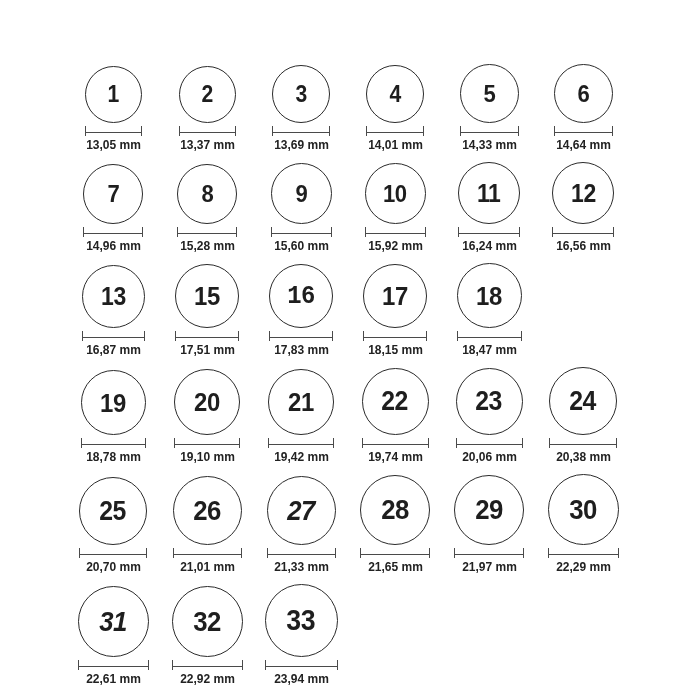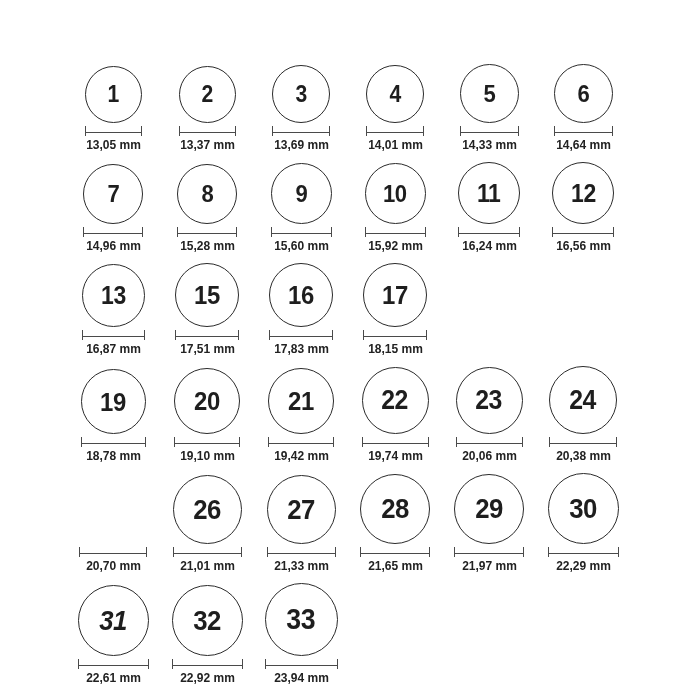--- a/index.html
+++ b/index.html
@@ -198,37 +198,46 @@
       <div class="cell">
         <div class="circle" style="width: 64px; height: 64px;">
           <span class="num" style="font-size: 26px;">15</span>
         </div>
         <div class="measure" style="width: 64px;">
           <div class="mline"></div>
         </div>
         <div class="label">17,51 mm</div>
       </div>
       <div class="cell">
-        <div class="circle" style="width: 64px; height: 64px;">
+        <div class="circle" style="width: 64px; height: 64px; font-family: Liberation Mono, monospace;">
           <span class="num" style="font-size: 26px;">16</span>
         </div>
         <div class="measure" style="width: 64px;">
           <div class="mline"></div>
         </div>
         <div class="label">17,83 mm</div>
       </div>
       <div class="cell">
         <div class="circle" style="width: 64px; height: 64px;">
           <span class="num" style="font-size: 26px;">17</span>
         </div>
         <div class="measure" style="width: 64px;">
           <div class="mline"></div>
         </div>
         <div class="label">18,15 mm</div>
       </div>
+      <div class="cell">
+        <div class="circle" style="width: 65px; height: 65px;">
+          <span class="num" style="font-size: 26px;">18</span>
+        </div>
+        <div class="measure" style="width: 65px;">
+          <div class="mline"></div>
+        </div>
+        <div class="label">18,47 mm</div>
+      </div>
     </div>
     <div class="row">
       <div class="cell">
         <div class="circle" style="width: 65px; height: 65px;">
           <span class="num" style="font-size: 26px;">19</span>
         </div>
         <div class="measure" style="width: 65px;">
           <div class="mline"></div>
         </div>
         <div class="label">18,78 mm</div>
@@ -274,36 +283,39 @@
           <span class="num" style="font-size: 27px;">24</span>
         </div>
         <div class="measure" style="width: 68px;">
           <div class="mline"></div>
         </div>
         <div class="label">20,38 mm</div>
       </div>
     </div>
     <div class="row">
       <div class="cell">
+        <div class="circle" style="width: 68px; height: 68px;">
+          <span class="num" style="font-size: 27px;">25</span>
+        </div>
         <div class="measure" style="width: 68px;">
           <div class="mline"></div>
         </div>
         <div class="label">20,70 mm</div>
       </div>
       <div class="cell">
         <div class="circle" style="width: 69px; height: 69px;">
           <span class="num" style="font-size: 28px;">26</span>
         </div>
         <div class="measure" style="width: 69px;">
           <div class="mline"></div>
         </div>
         <div class="label">21,01 mm</div>
       </div>
       <div class="cell">
-        <div class="circle" style="width: 69px; height: 69px;">
+        <div class="circle" style="width: 69px; height: 69px; font-style: italic;">
           <span class="num" style="font-size: 28px;">27</span>
         </div>
         <div class="measure" style="width: 69px;">
           <div class="mline"></div>
         </div>
         <div class="label">21,33 mm</div>
       </div>
       <div class="cell">
         <div class="circle" style="width: 70px; height: 70px;">
           <span class="num" style="font-size: 28px;">28</span>

